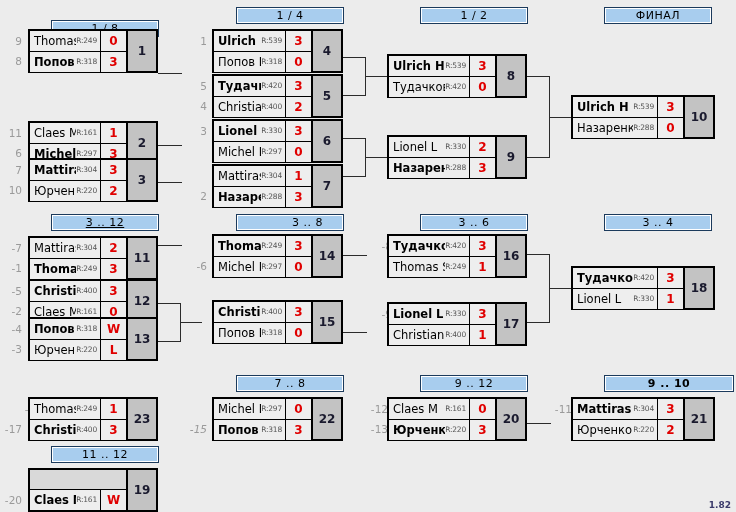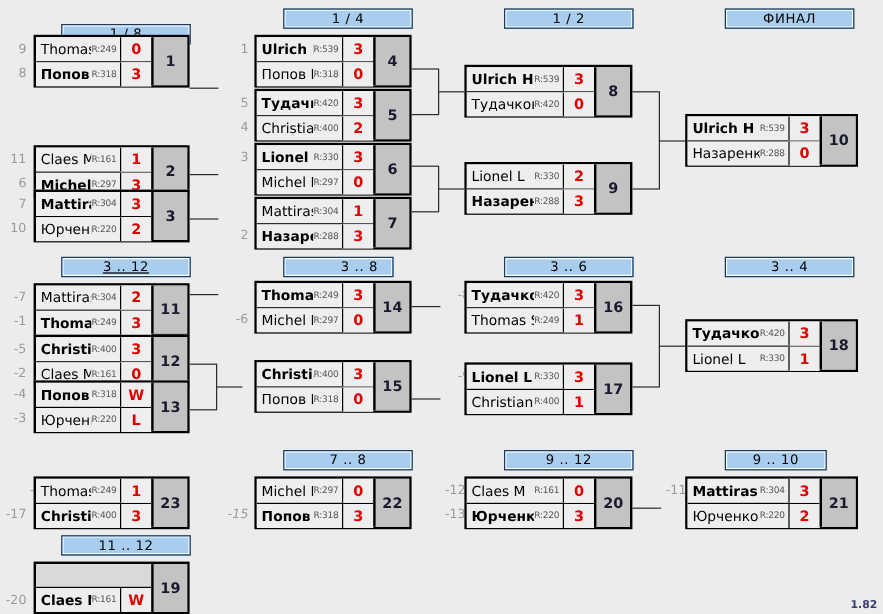--- a/index.html
+++ b/index.html
@@ -117,27 +117,27 @@
 <body>
 
 <div id="stage">
 
   <div class="round-tab" style="left:51px;top:7px;width:108px;margin-top:13px;">1 / 8</div>
   <div class="round-tab" style="left:236px;top:7px;width:108px;">1 / 4</div>
   <div class="round-tab" style="left:420px;top:7px;width:108px;">1 / 2</div>
   <div class="round-tab" style="left:604px;top:7px;width:108px;">ФИНАЛ</div>
 
   <div class="round-tab" style="left:51px;top:214px;width:108px;text-decoration:underline;">3 .. 12</div>
-  <div class="round-tab" style="left:236px;top:214px;width:92px;padding-left:35px;">3 .. 8</div>
+  <div class="round-tab" style="left:236px;top:214px;width:108px;padding-left:35px;">3 .. 8</div>
   <div class="round-tab" style="left:420px;top:214px;width:108px;">3 .. 6</div>
   <div class="round-tab" style="left:604px;top:214px;width:108px;">3 .. 4</div>
 
   <div class="round-tab" style="left:236px;top:375px;width:108px;">7 .. 8</div>
   <div class="round-tab" style="left:420px;top:375px;width:108px;">9 .. 12</div>
-  <div class="round-tab" style="left:604px;top:375px;width:85px;">9 .. 10</div>
+  <div class="round-tab" style="left:604px;top:375px;width:130px;font-weight:bold;">9 .. 10</div>
 
   <div class="round-tab" style="left:51px;top:446px;width:108px;">11 .. 12</div>
 
   <div class="ln lnh" style="left:158px;top:73px;width:24px;"></div>
 
   <div class="ln lnh" style="left:158px;top:145px;width:24px;"></div>
   <div class="ln lnh" style="left:158px;top:182px;width:24px;"></div>
 
   <div class="ln lnh" style="left:343px;top:57px;width:22px;"></div>
   <div class="ln lnh" style="left:343px;top:95px;width:22px;"></div>

